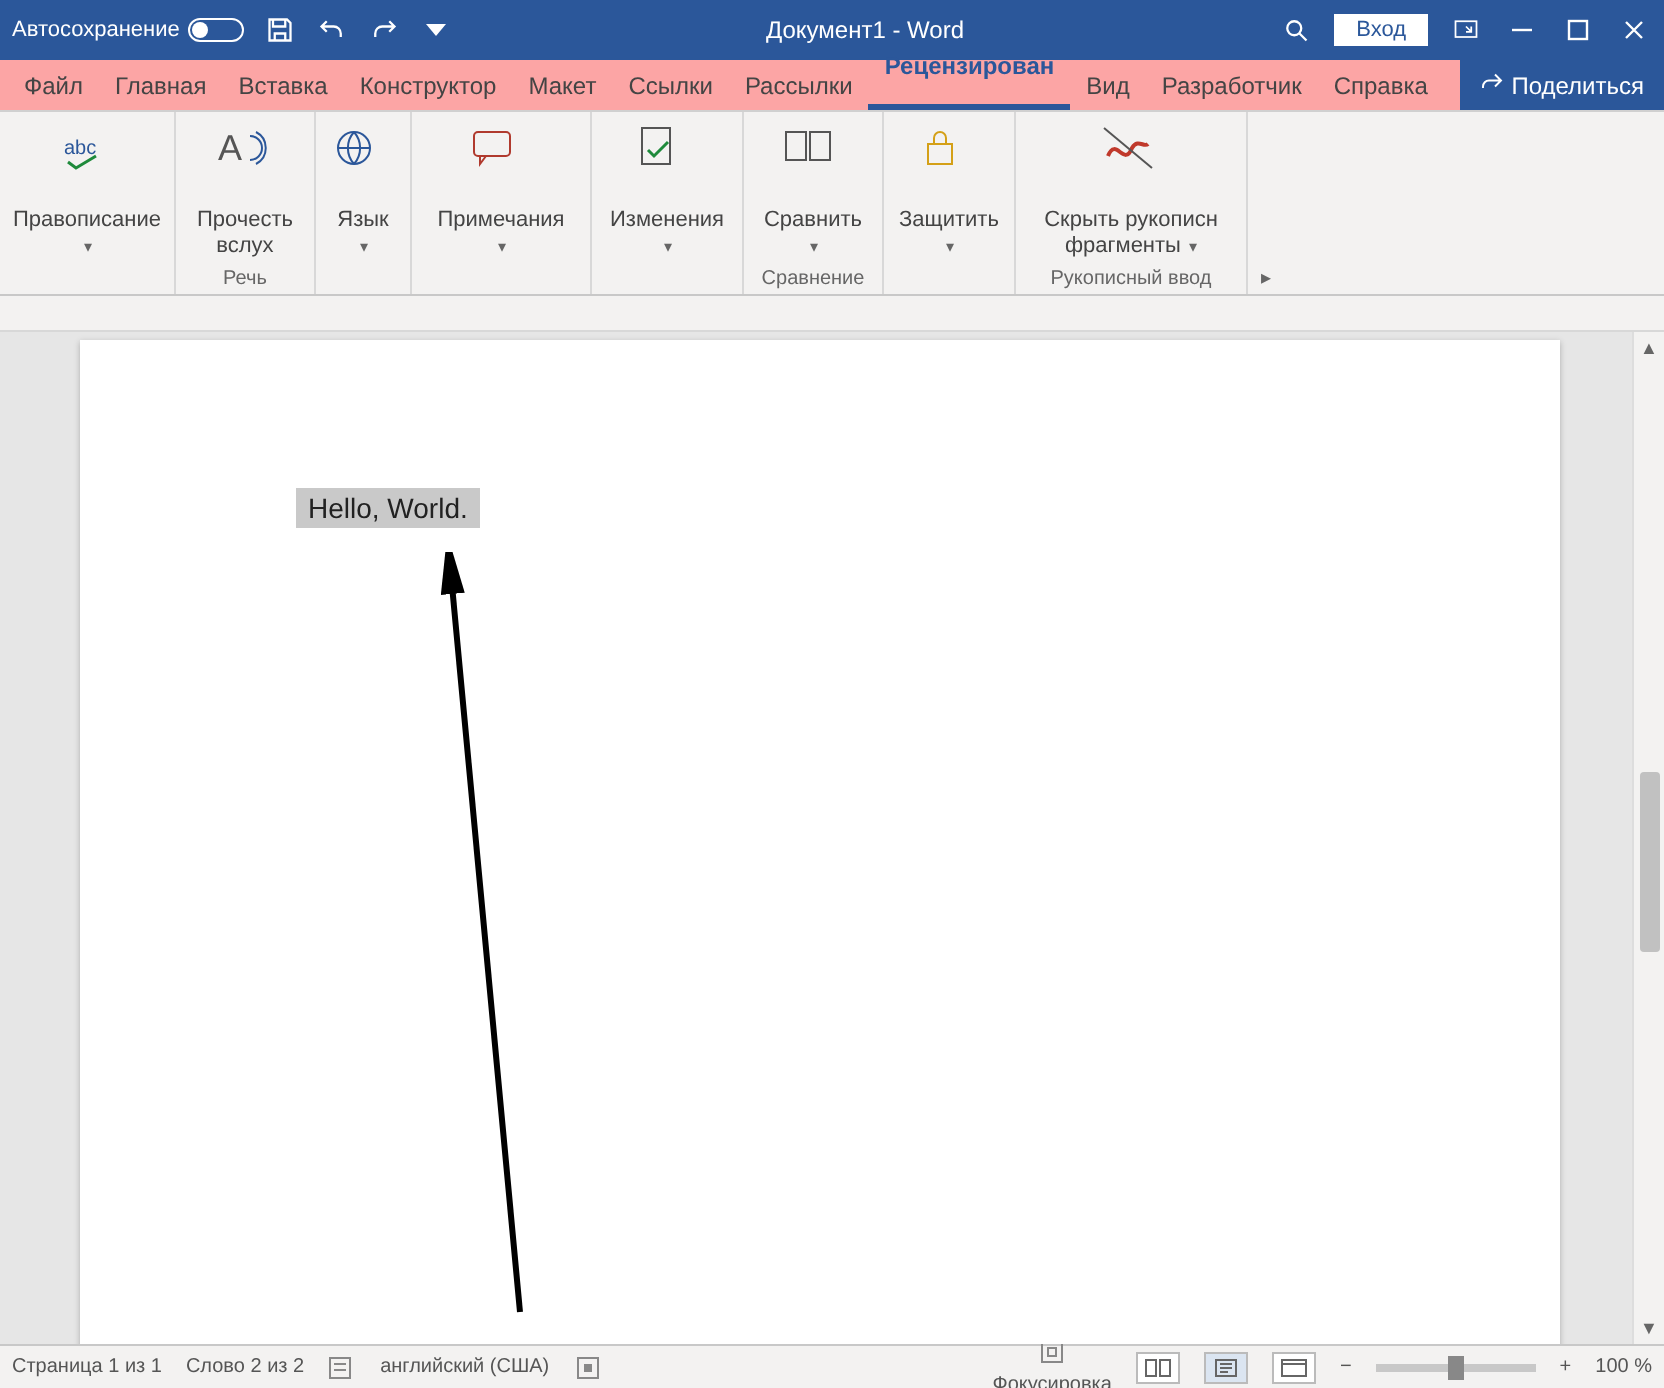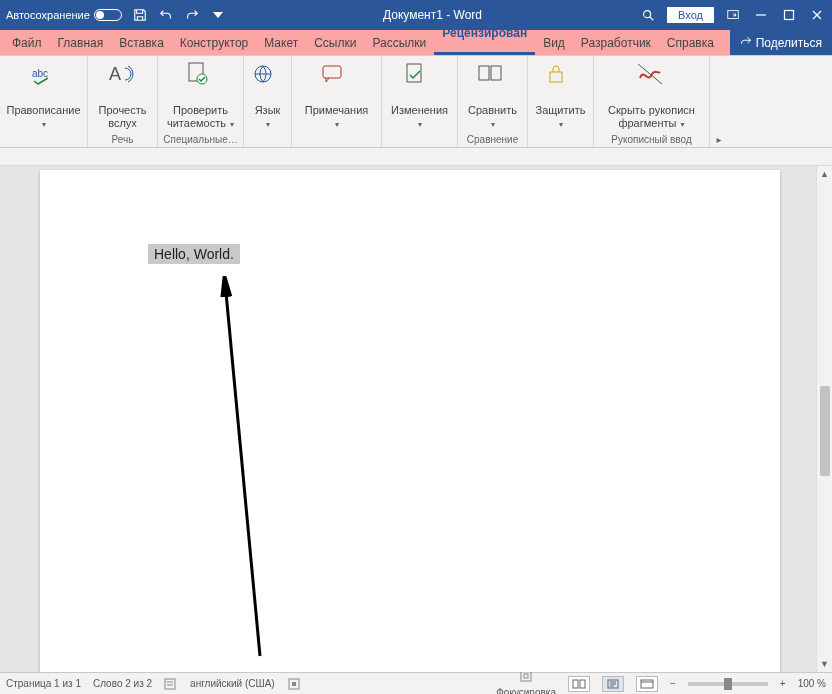--- a/index.html
+++ b/index.html
@@ -163,35 +163,20 @@
               <text x="2" y="18" font-size="18" fill="#555">A</text>
               <path stroke="#2b579a" fill="none" d="M18 6a6 6 0 0 1 0 12 M21 4a9 9 0 0 1 0 16"></path>
             </svg>
           </span>
         <span class="lab">Прочесть вслух</span>
       </div>
     </div>
     <div class="glabel">Речь</div>
   </div>
 
-  <div class="group" style="width:86px">
-    <div class="body">
-      <div class="bigbtn" style="width:78px">
-        <span class="ic">
-            <svg width="24" height="26">
-              <rect x="4" y="2" width="14" height="18" fill="none" stroke="#555"></rect>
-              <circle cx="17" cy="18" r="5" fill="#fff" stroke="#1e8a3b"></circle>
-              <path stroke="#1e8a3b" stroke-width="1.5" fill="none" d="M14 18l2 2 4-4"></path>
-            </svg>
-          </span>
-        <span class="lab"><span>Проверить читаемость</span> <span class="caret">▾</span></span>
-      </div>
-    </div>
-    <div class="glabel">Специальные…</div>
-  </div>
 
   <div class="group" style="width:48px">
     <div class="body">
       <div class="bigbtn" style="width:40px">
         <span class="ic">
             <svg width="22" height="22">
               <circle cx="11" cy="11" r="8" fill="none" stroke="#2b579a"></circle>
               <path stroke="#2b579a" fill="none" d="M3 11h16 M11 3a12 12 0 0 1 0 16 M11 3a12 12 0 0 0 0 16"></path>
             </svg>
           </span>

